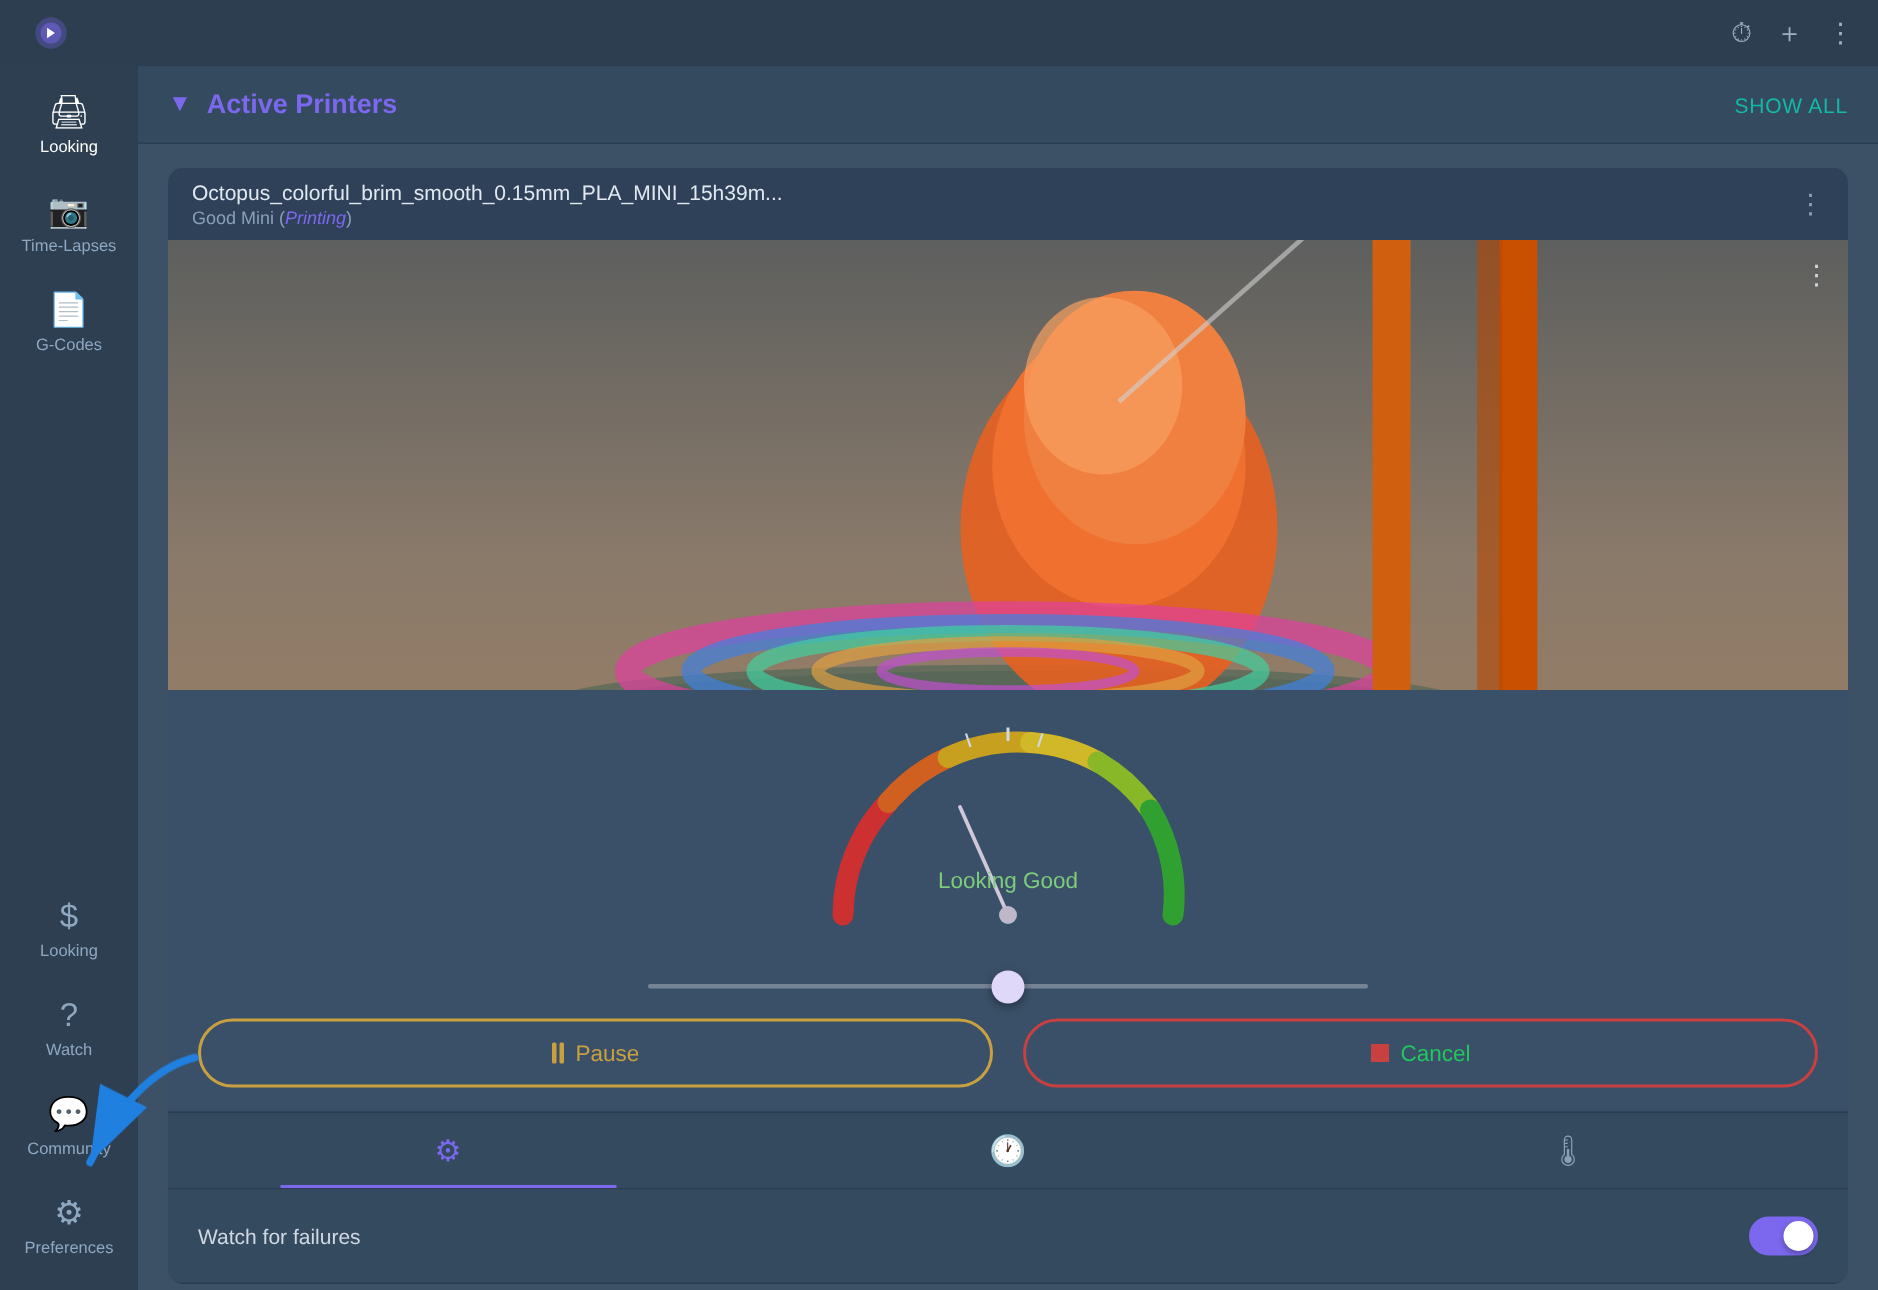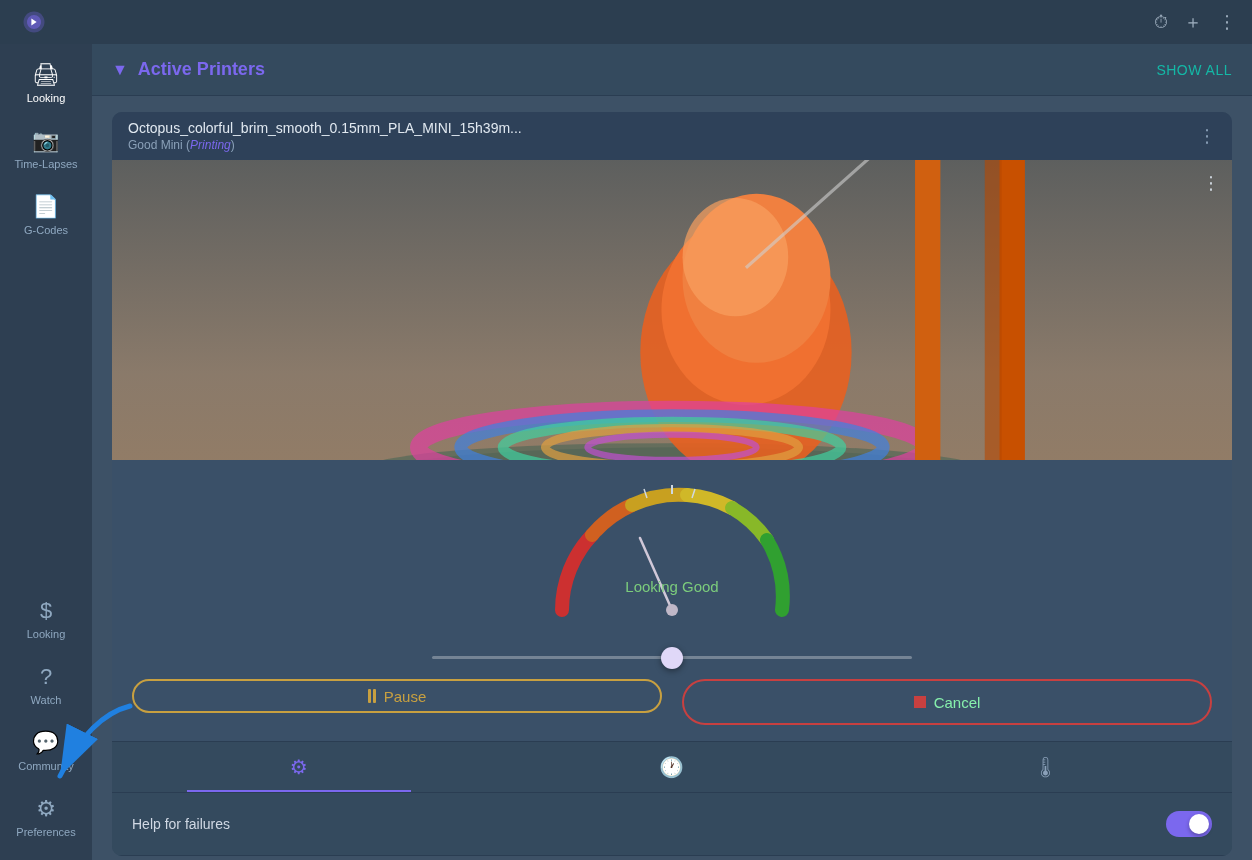--- a/index.html
+++ b/index.html
@@ -233,39 +233,39 @@
 
     
     .action-buttons {
       display: flex;
       gap: 20px;
       padding: 0 20px 16px;
       background: #3a5068;
     }
     .btn-pause {
       flex: 1;
-      height: 34px;
+      height: 46px;
       border: 2px solid #c8a040;
       background: transparent;
       color: #c8a040;
       border-radius: 24px;
       font-size: 15px;
       font-weight: 500;
       cursor: pointer;
       display: flex;
       align-items: center;
       justify-content: center;
       gap: 8px;
     }
     .btn-cancel {
       flex: 1;
       height: 46px;
       border: 2px solid #c84040;
       background: transparent;
-      color: #86efac;
+      color: #22c55e;
       border-radius: 24px;
       font-size: 15px;
       font-weight: 500;
       cursor: pointer;
       display: flex;
       align-items: center;
       justify-content: center;
       gap: 8px;
     }
     .btn-icon-pause {
@@ -549,21 +549,21 @@
       <div class="tab-item">
         <span>🕐</span>
       </div>
       <div class="tab-item">
         <span>🌡</span>
       </div>
     </div>
 
     <div class="settings-section">
       <div class="settings-row">
-        <span class="settings-row-label">Help for failures</span>
+        <span class="settings-row-label">Watch for failures</span>
         <div class="toggle"></div>
       </div>
 
     </div>
   </div>
 </div>
 
 <div class="arrow-overlay">
   <svg class="arrow-svg" viewBox="0 0 120 100" xmlns="http://www.w3.org/2000/svg">
     <defs>

